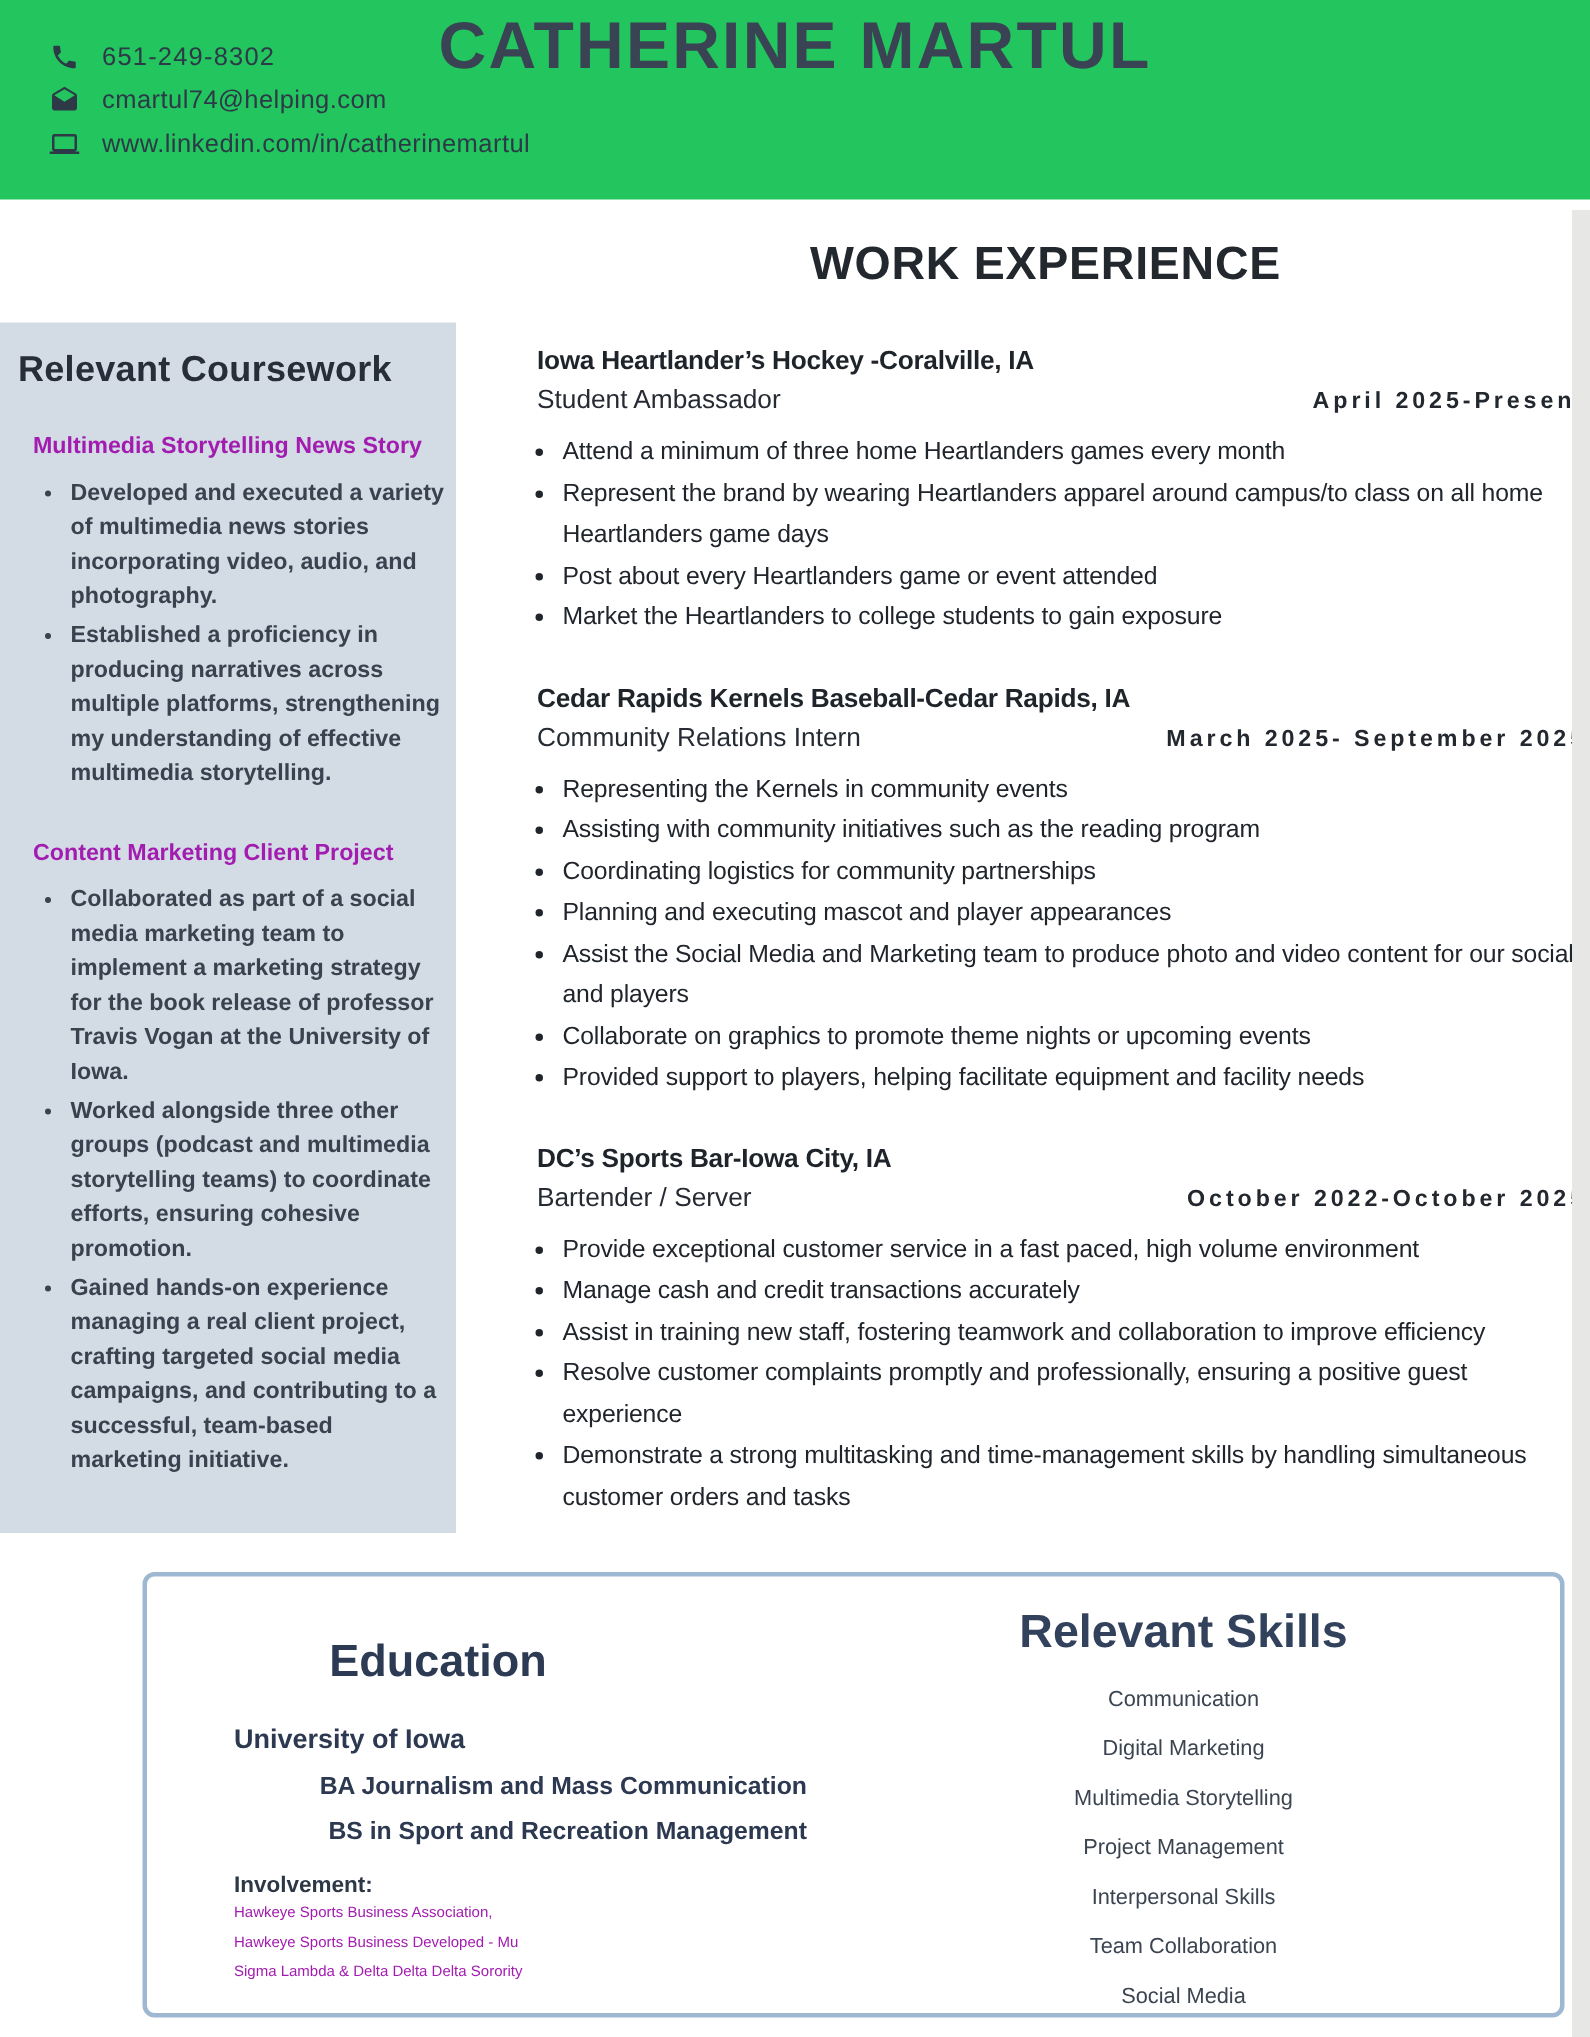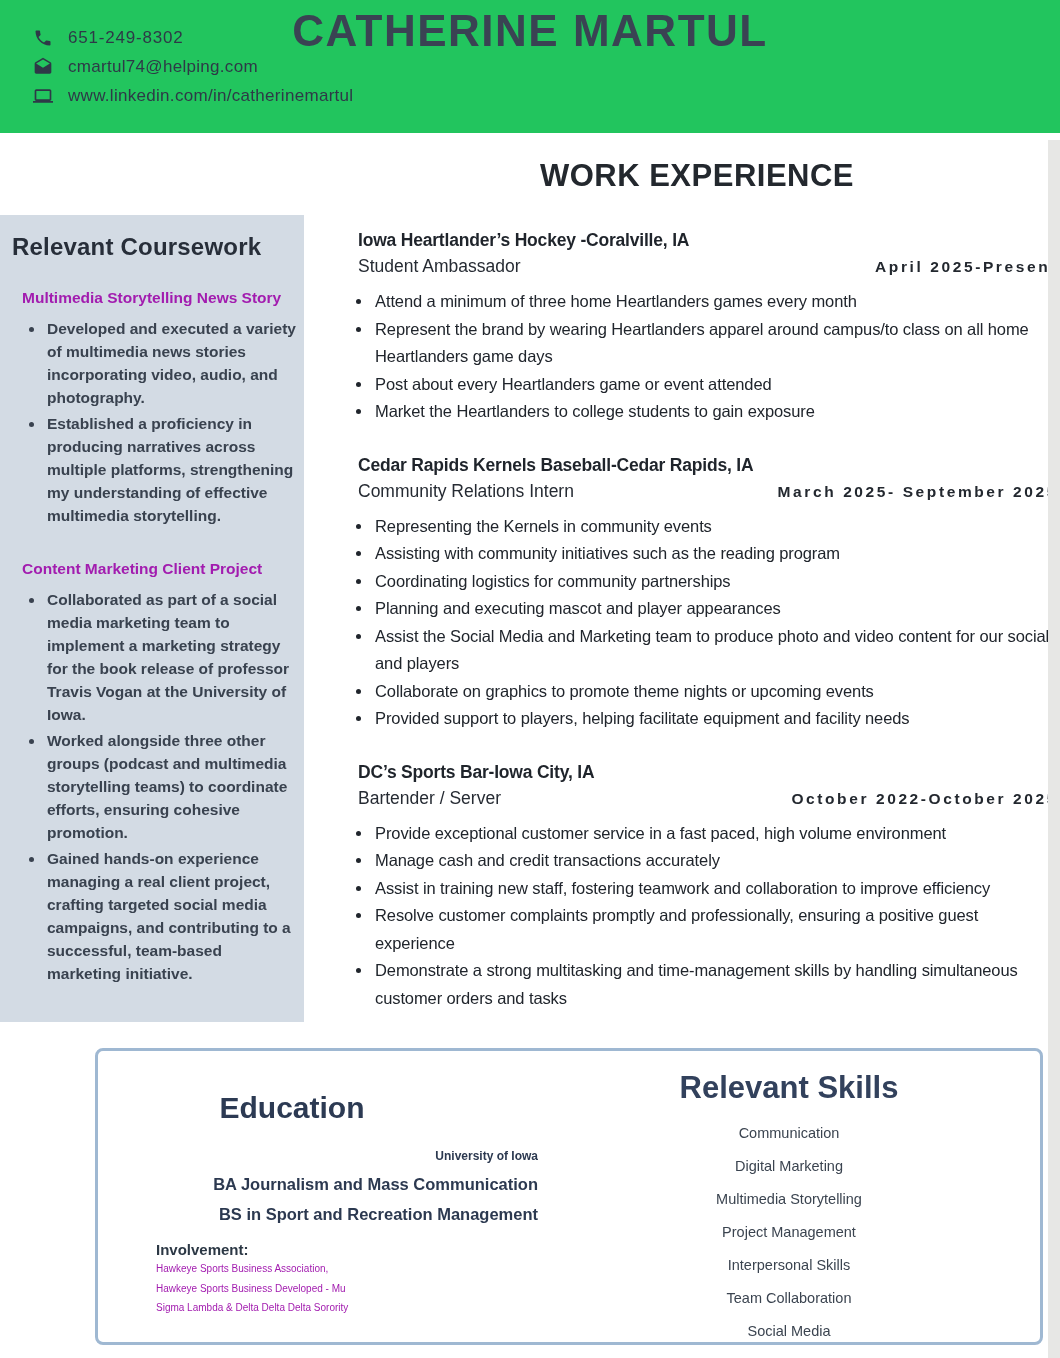--- a/index.html
+++ b/index.html
@@ -93,21 +93,21 @@
     background: #ffffff;
     border: 3.5px solid #9fb8d2; border-radius: 8px;
     display: flex;
     margin-left: 40px;
   }
   .edu-col { width: 440px; padding: 40px 0 0 58px; }
   .edu-title {
     margin: 0 0 24px 0; width: 272px; text-align: center;
     font-size: 30px; font-weight: 800; color: #2c3a53;
   }
-  .school { margin: 0 0 12px 0; font-size: 12px; font-weight: 700; color: #2c3950; text-align: right; }
+  .school { margin: 0 0 12px 0; font-size: 18px; font-weight: 700; color: #2c3950; }
   .degree { margin: 0 0 11px 0; font-size: 16.5px; font-weight: 700; color: #2c3950; text-align: right; }
   .inv-label { margin: 17px 0 1px 0; font-size: 15px; font-weight: 700; color: #2c3845; }
   .inv-line { margin: 0; font-size: 10px; line-height: 19.5px; color: #a21caf; }
 
   .skills-col { flex: 1; padding-top: 19px; text-align: center; }
   .skills-title {
     margin: 0 0 19px 0;
     font-size: 31px; font-weight: 800; color: #32415c;
   }
   .skill { margin: 0 0 17px 0; font-size: 14.5px; color: #3b4450; }

